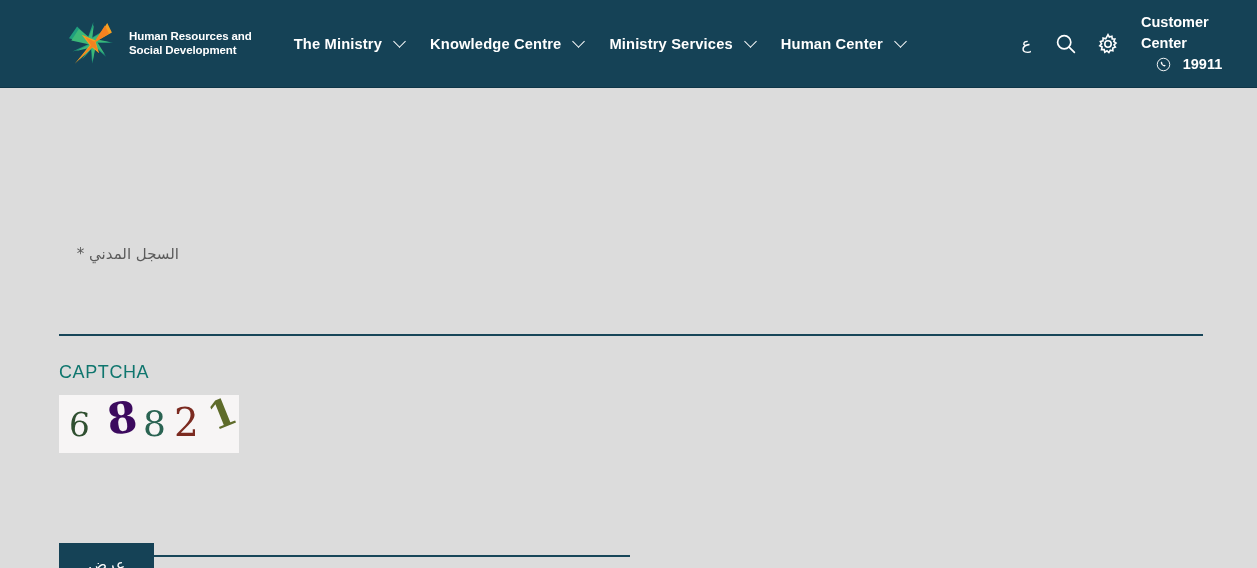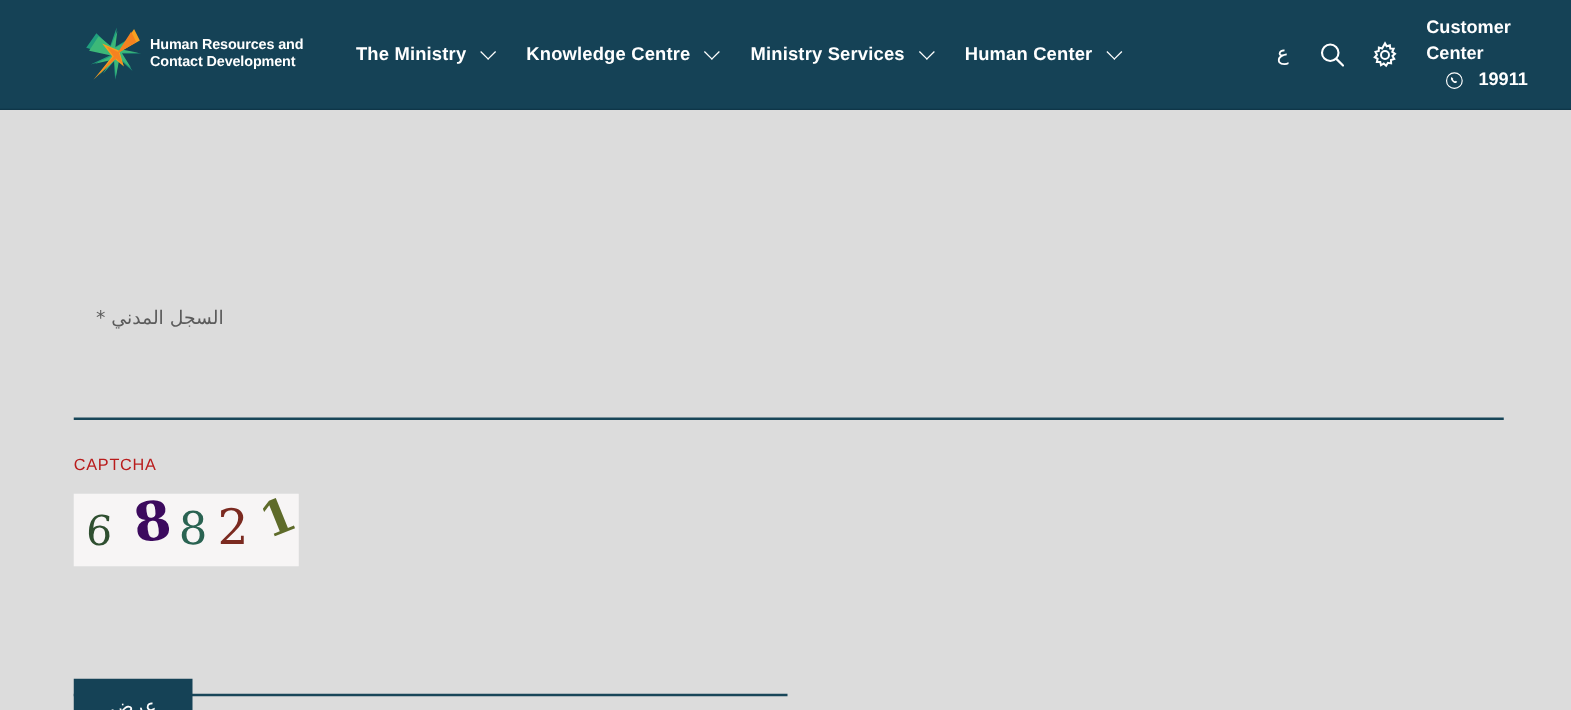--- a/index.html
+++ b/index.html
@@ -24,20 +24,21 @@
     background: #154256;
     display: flex;
     align-items: center;
     border-bottom: 1px solid #0f3648;
   }
 
   .brand {
     display: flex;
     align-items: center;
     margin-left: 62px;
+    gap: 9px;
     flex: 0 0 auto;
   }
 
   .brand-logo {
     width: 58px;
     height: 58px;
     flex: 0 0 auto;
     display: block;
   }
 
@@ -184,22 +185,22 @@
     margin-top: 26px;
   }
 
   .field-captcha {
     left: 59px;
     top: 258px;
     width: 571px;
   }
 
   .captcha-label {
-    color: #b91c1c;
-    font-size: 13px;
+    color: #0f766e;
+    font-size: 18px;
     letter-spacing: 0.6px;
     line-height: 16px;
   }
 
   .captcha-image {
     margin-top: 15px;
     width: 180px;
     height: 58px;
     background: #f7f5f5;
     position: relative;
@@ -253,21 +254,21 @@
 
         <path d="M12 40 L46 50 L18 63 L44 56 L30 78 L50 57 L52 84 L57 55 L76 72 L60 48 L88 48 L58 43 L80 22 L52 39 L54 12 L45 38 L26 20 Z" fill="#1f9e7e"></path>
         <path d="M16 44 L48 51 L24 62 L47 57 L35 76 L51 58 L53 80 L58 54 L74 68 L61 47 L84 47 L59 42 L77 26 L52 40 L55 17 L46 38 L29 24 Z" fill="#3cb878"></path>
 
         <path d="M78 14 L58 44 L34 34 L48 52 L22 84 L52 56 L64 66 L58 46 L86 30 Z" fill="#f6a020"></path>
         <path d="M74 18 L56 46 L40 38 L50 52 L28 78 L53 55 L62 62 L57 47 L81 32 Z" fill="#f58220"></path>
       </g>
     </svg>
     <div class="brand-text">
       <div>Human Resources and</div>
-      <div>Contact Development</div>
+      <div>Social Development</div>
     </div>
   </div>
 
   <nav class="nav">
 
     <div class="nav-item">
       <span>The Ministry</span>
       <span class="caret"></span>
     </div>
 

